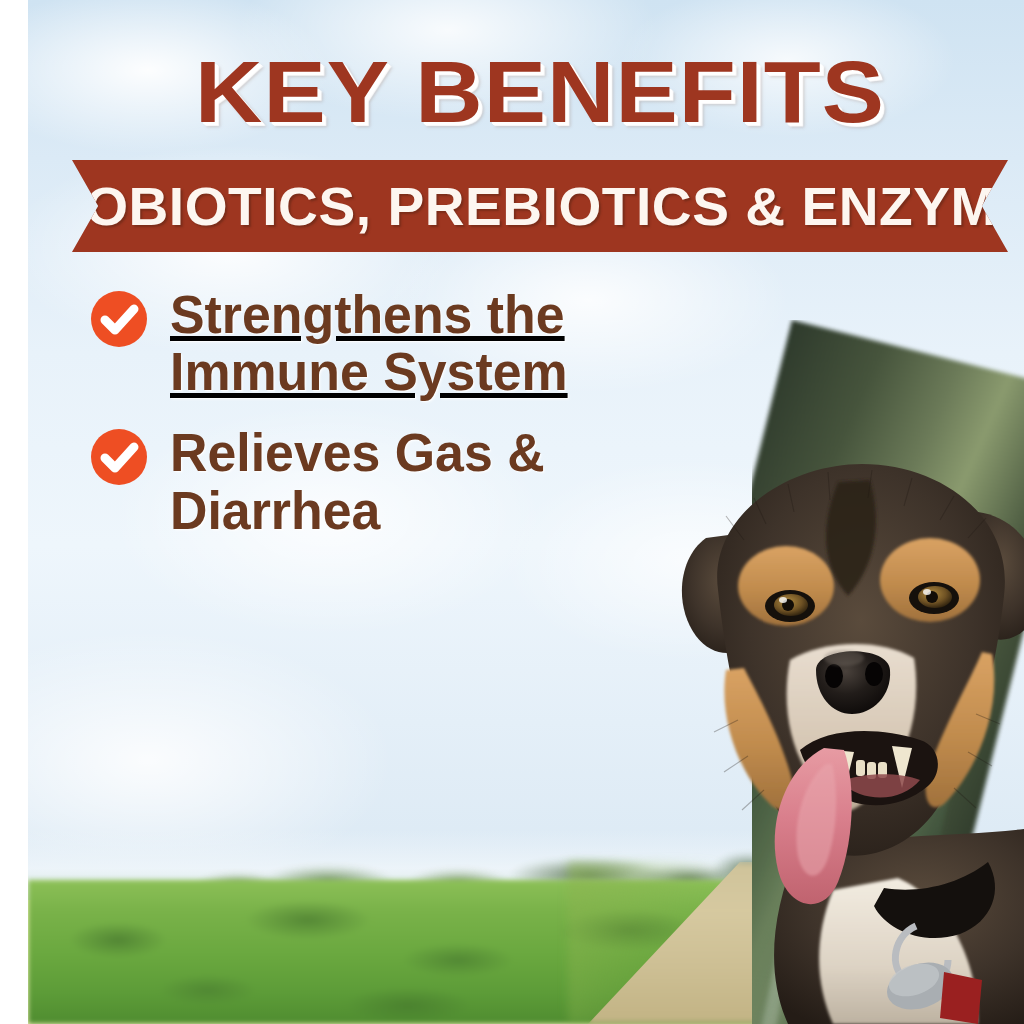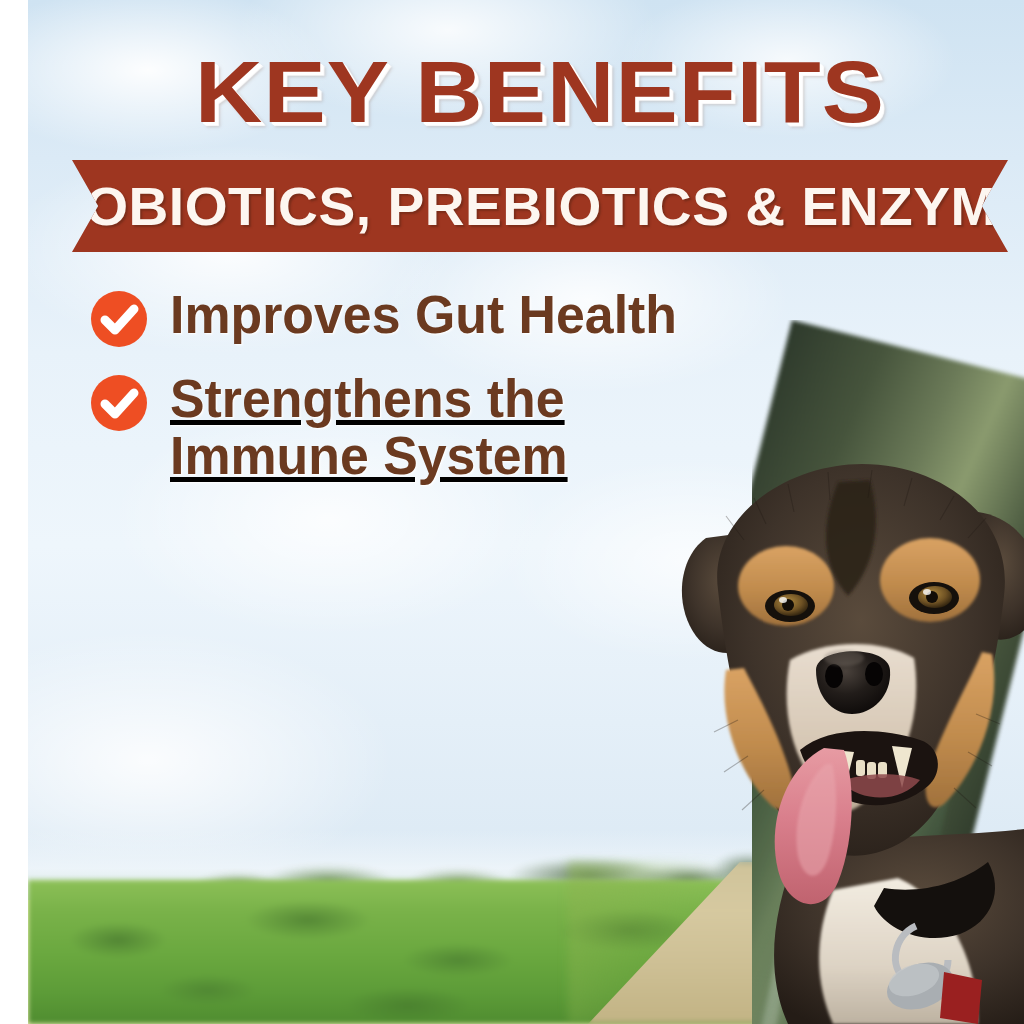--- a/index.html
+++ b/index.html
@@ -323,33 +323,34 @@
   </div>
 
   <div class="title">KEY BENEFITS</div>
 
   <div class="banner">
     <span class="banner-text">PROBIOTICS, PREBIOTICS &amp; ENZYMES</span>
   </div>
 
   <div class="benefits">
 
-    <div class="benefit b1">
-      <svg class="check" viewBox="0 0 58 58">
-        <circle cx="29" cy="29" r="28" fill="#EE4E23"></circle>
-        <path d="M15 30 L25 40 L44 19" fill="none" stroke="#ffffff" stroke-width="9" stroke-linecap="round" stroke-linejoin="round"></path>
-      </svg>
-      <div class="benefit-text">Improves Gut Health</div>
-    </div>
 
 
     <div class="benefit b3">
       <svg class="check" viewBox="0 0 58 58">
         <circle cx="29" cy="29" r="28" fill="#EE4E23"></circle>
         <path d="M15 30 L25 40 L44 19" fill="none" stroke="#ffffff" stroke-width="9" stroke-linecap="round" stroke-linejoin="round"></path>
       </svg>
       <div class="benefit-text">Strengthens the
 Immune System</div>
     </div>
 
+    <div class="benefit b4">
+      <svg class="check" viewBox="0 0 58 58">
+        <circle cx="29" cy="29" r="28" fill="#EE4E23"></circle>
+        <path d="M15 30 L25 40 L44 19" fill="none" stroke="#ffffff" stroke-width="9" stroke-linecap="round" stroke-linejoin="round"></path>
+      </svg>
+      <div class="benefit-text">Relieves Gas &amp;
+Diarrhea</div>
+    </div>
 
   </div>
 </div>
 
 </body></html>

